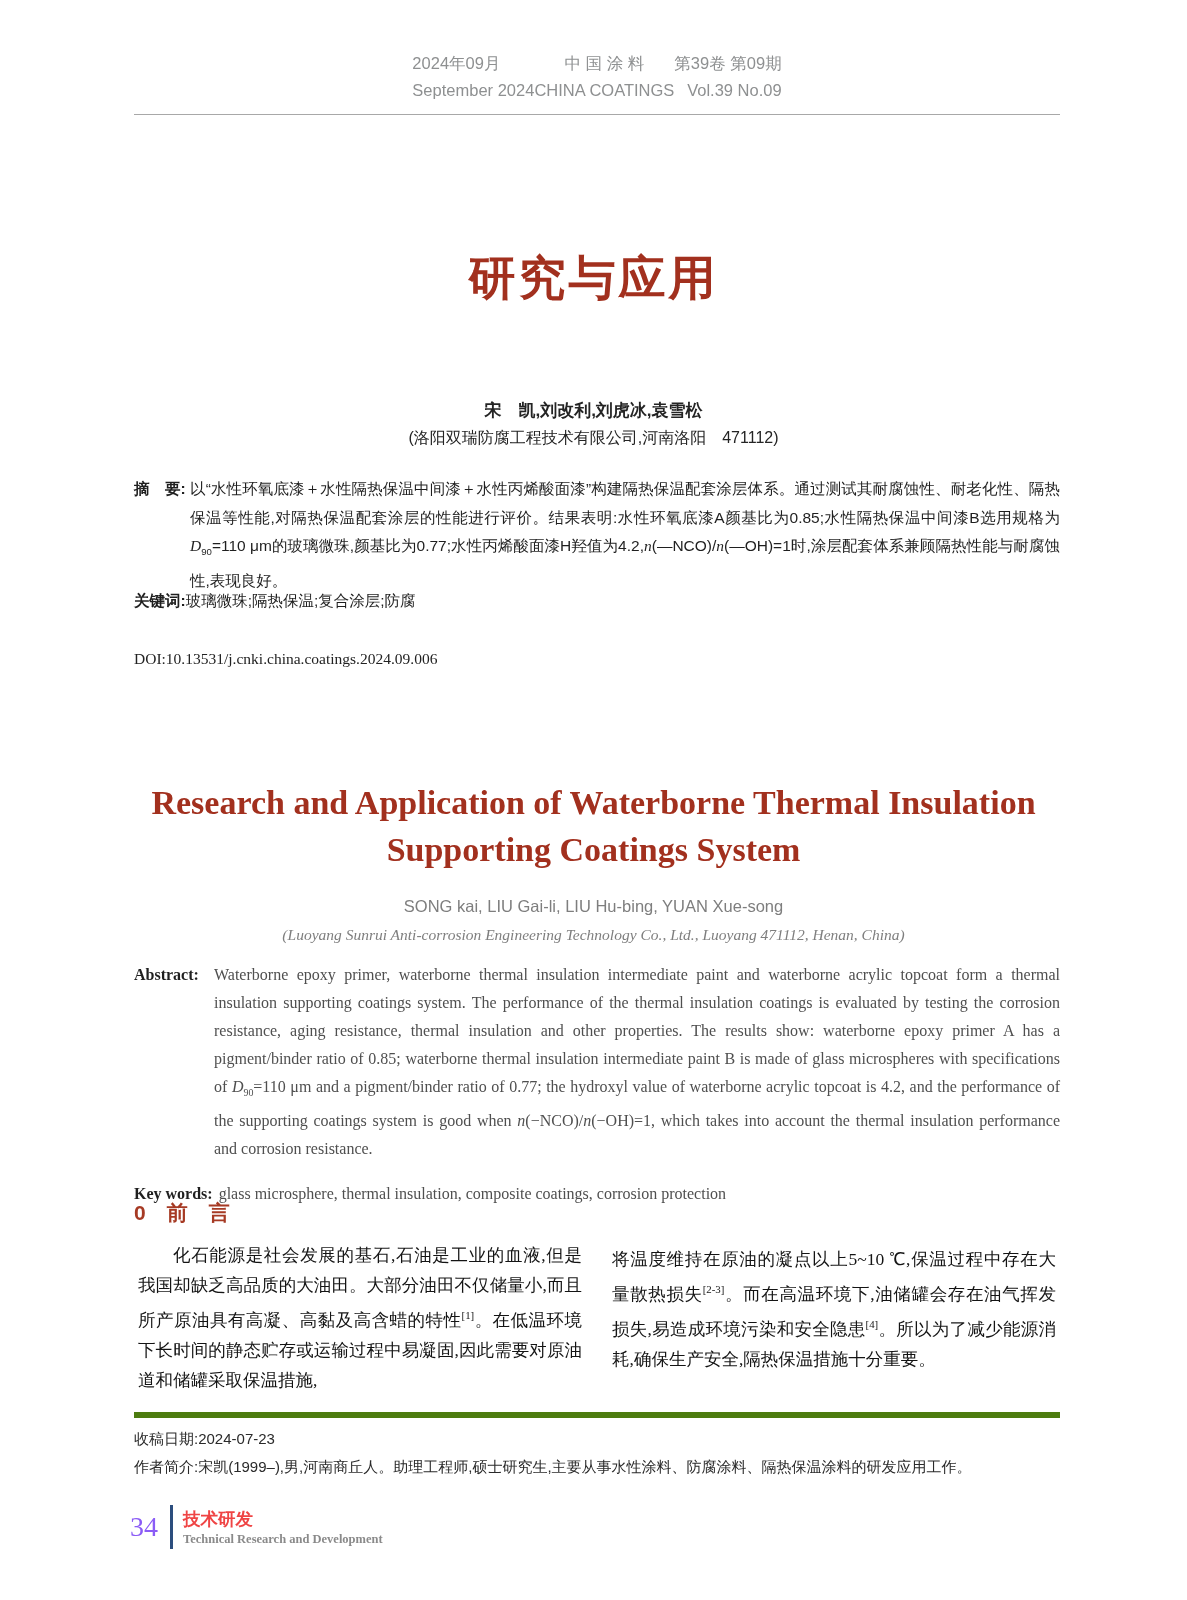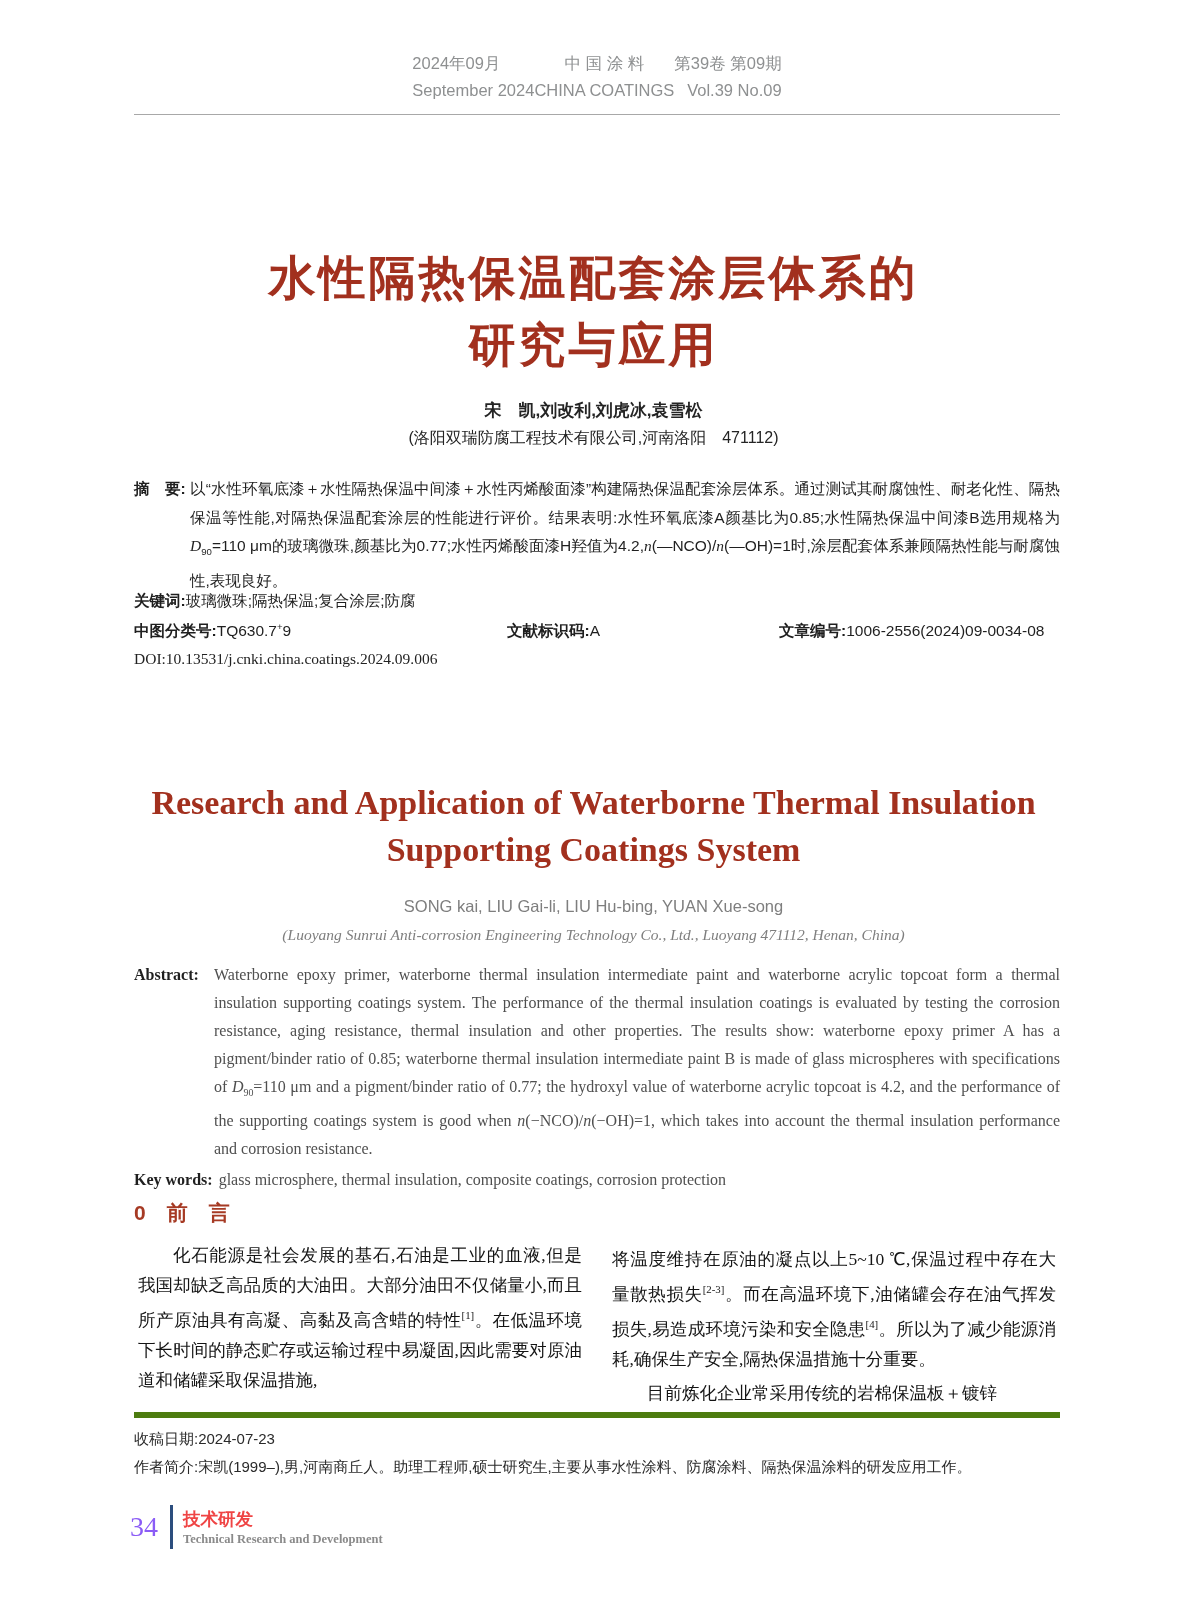--- a/index.html
+++ b/index.html
@@ -38,21 +38,21 @@
   
   .en-title{position:absolute;left:0;top:779px;width:100%;margin:0;text-align:center;
             font-family:"Liberation Serif",serif;font-size:34px;line-height:47px;font-weight:bold;color:#a2301e;}
   .en-authors{position:absolute;left:0;top:897px;width:100%;text-align:center;font-size:16.5px;color:#7e7e7e;}
   .en-affil{position:absolute;left:0;top:926px;width:100%;text-align:center;
             font-family:"Liberation Serif",serif;font-style:italic;font-size:15.5px;color:#7e7e7e;}
   .abs-en{position:absolute;left:134px;top:961px;width:926px;
           font-family:"Liberation Serif",serif;font-size:16px;line-height:28px;color:#4f4f4f;}
   .abs-en-row{display:flex;}
   .abs-label-en{flex:0 0 80px;font-weight:bold;color:#1f1f1f;}
-  .kw-en{margin:3px 0 0 0;}
+  .kw-en{margin:17px 0 0 0;}
   .kw-en b{color:#1f1f1f;margin-right:6px;}
 
   
   .columns{position:absolute;left:134px;top:1198px;width:926px;display:flex;gap:22px;}
   .col{width:452px;font-family:"Liberation Serif",serif;font-size:17.5px;line-height:30px;
        color:#141414;text-align:justify;}
   .sec-h{margin:0 0 12px 0;font-family:"Liberation Sans",sans-serif;font-size:21px;line-height:30px;
          font-weight:bold;color:#a63a24;}
   .body-p{margin:4px;}
   .indent{text-indent:2em;}
@@ -88,39 +88,33 @@
       <div>CHINA COATINGS</div>
     </div>
     <div class="hdr-right">
       <div>第39卷 第09期</div>
       <div>Vol.39  No.09</div>
     </div>
   </header>
   <div class="hdr-rule"></div>
 
   <h1 class="cn-title">
-    <span class="block">水性隔热保温配套涂层体系的</span>
     <span class="block">研究与应用</span>
   </h1>
 
   <div class="cn-authors">宋　凯,刘改利,刘虎冰,袁雪松</div>
   <div class="cn-affil">(洛阳双瑞防腐工程技术有限公司,河南洛阳　471112)</div>
 
   <div class="abs-cn">
     <span class="abs-label-cn">摘　要:</span>
     <p class="abs-text"><span>以“水性环氧底漆＋水性隔热保温中间漆＋水性丙烯酸面漆”构建隔热保温配套涂层体系。通过测试其耐腐蚀性、耐老化性、隔热保温等性能,对隔热保温配套涂层的性能进行评价。结果表明:水性环氧底漆A颜基比为0.85;水性隔热保温中间漆B选用规格为</span><i class="v">D</i><sub>90</sub><span>=110 μm的玻璃微珠,颜基比为0.77;水性丙烯酸面漆H羟值为4.2,</span><i class="v">n</i><span>(—NCO)/</span><i class="v">n</i><span>(—OH)=1时,涂层配套体系兼顾隔热性能与耐腐蚀性,表现良好。</span></p>
   </div>
 
   <div class="kw-cn"><b>关键词:</b><span>玻璃微珠;隔热保温;复合涂层;防腐</span></div>
 
-  <div class="clc-row">
-    <span class="clc-item"><b>中图分类号:</b><span>TQ630.7</span><sup>+</sup><span>9</span></span>
-    <span class="clc-item clc-doc"><b>文献标识码:</b><span>A</span></span>
-    <span class="clc-item clc-art"><b>文章编号:</b><span>1006-2556(2024)09-0034-08</span></span>
-  </div>
 
   <div class="doi">DOI:10.13531/j.cnki.china.coatings.2024.09.006</div>
 
   <h2 class="en-title">
     <span class="block">Research and Application of Waterborne Thermal Insulation</span>
     <span class="block">Supporting Coatings System</span>
   </h2>
 
   <div class="en-authors">SONG kai, LIU Gai-li, LIU Hu-bing, YUAN Xue-song</div>
   <div class="en-affil">(Luoyang Sunrui Anti-corrosion Engineering Technology Co., Ltd., Luoyang 471112, Henan, China)</div>
@@ -133,21 +127,20 @@
     <p class="kw-en"><b>Key words:</b><span>glass microsphere, thermal insulation, composite coatings, corrosion protection</span></p>
   </div>
 
   <section class="columns">
     <div class="col col-left">
       <h3 class="sec-h">0　前　言</h3>
       <p class="body-p indent"><span>化石能源是社会发展的基石,石油是工业的血液,但是我国却缺乏高品质的大油田。大部分油田不仅储量小,而且所产原油具有高凝、高黏及高含蜡的特性</span><sup>[1]</sup><span>。在低温环境下长时间的静态贮存或运输过程中易凝固,因此需要对原油道和储罐采取保温措施,</span></p>
     </div>
     <div class="col col-right">
       <p class="body-p"><span>将温度维持在原油的凝点以上5~10 ℃,保温过程中存在大量散热损失</span><sup>[2-3]</sup><span>。而在高温环境下,油储罐会存在油气挥发损失,易造成环境污染和安全隐患</span><sup>[4]</sup><span>。所以为了减少能源消耗,确保生产安全,隔热保温措施十分重要。</span></p>
-      <p class="body-p indent">目前炼化企业常采用传统的岩棉保温板＋镀锌</p>
     </div>
   </section>
 
   <div class="footnote">
     <div class="fn-line"><span>收稿日期:</span><span>2024-07-23</span></div>
     <div class="fn-line"><span>作者简介:</span><span>宋凯(1999–),男,河南商丘人。助理工程师,硕士研究生,主要从事水性涂料、防腐涂料、隔热保温涂料的研发应用工作。</span></div>
   </div>
 
   <div class="pfooter">
     <span class="pnum">34</span>

